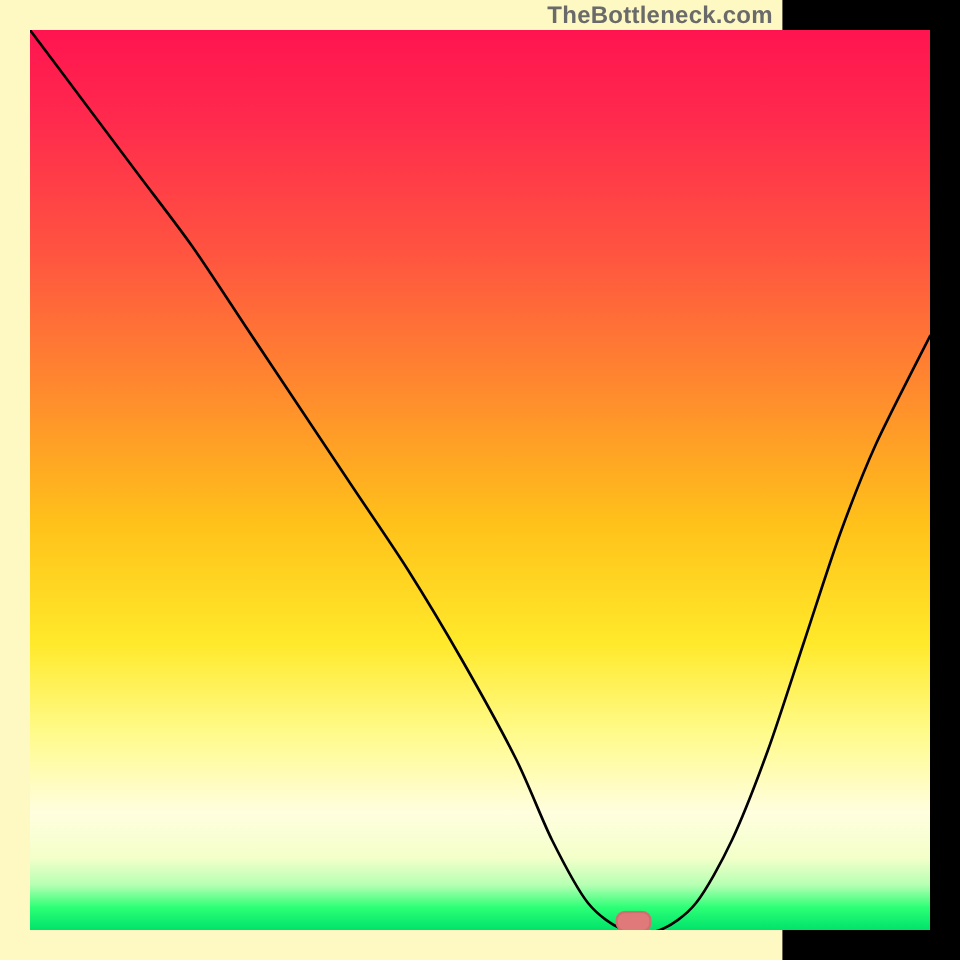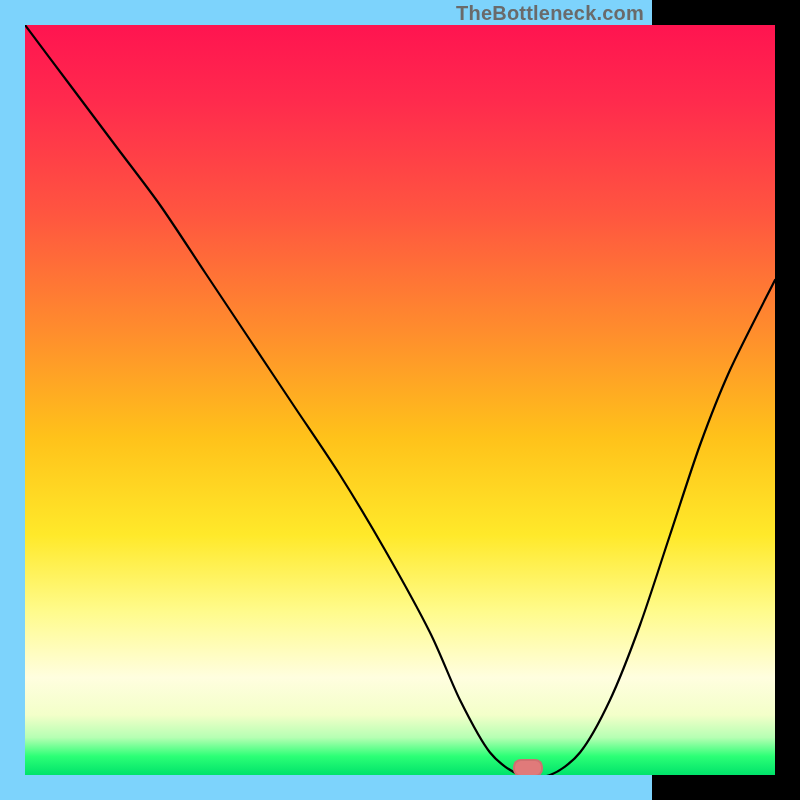--- a/index.html
+++ b/index.html
@@ -8,21 +8,21 @@
     width: 800px;
     height: 800px;
     background: #000;
     overflow: hidden;
     font-family: Arial, Helvetica, sans-serif;
   }
   .frame {
     position: relative;
     width: 652px;
     height: 800px;
-    background: #7dd3fc;
+    background: #fef9c3;
   }
   .watermark {
     position: absolute;
     top: 2px;
     right: 8px;
     color: #6a6a6a;
     font-size: 20px;
     font-weight: 600;
     letter-spacing: 0.2px;
     z-index: 10;

